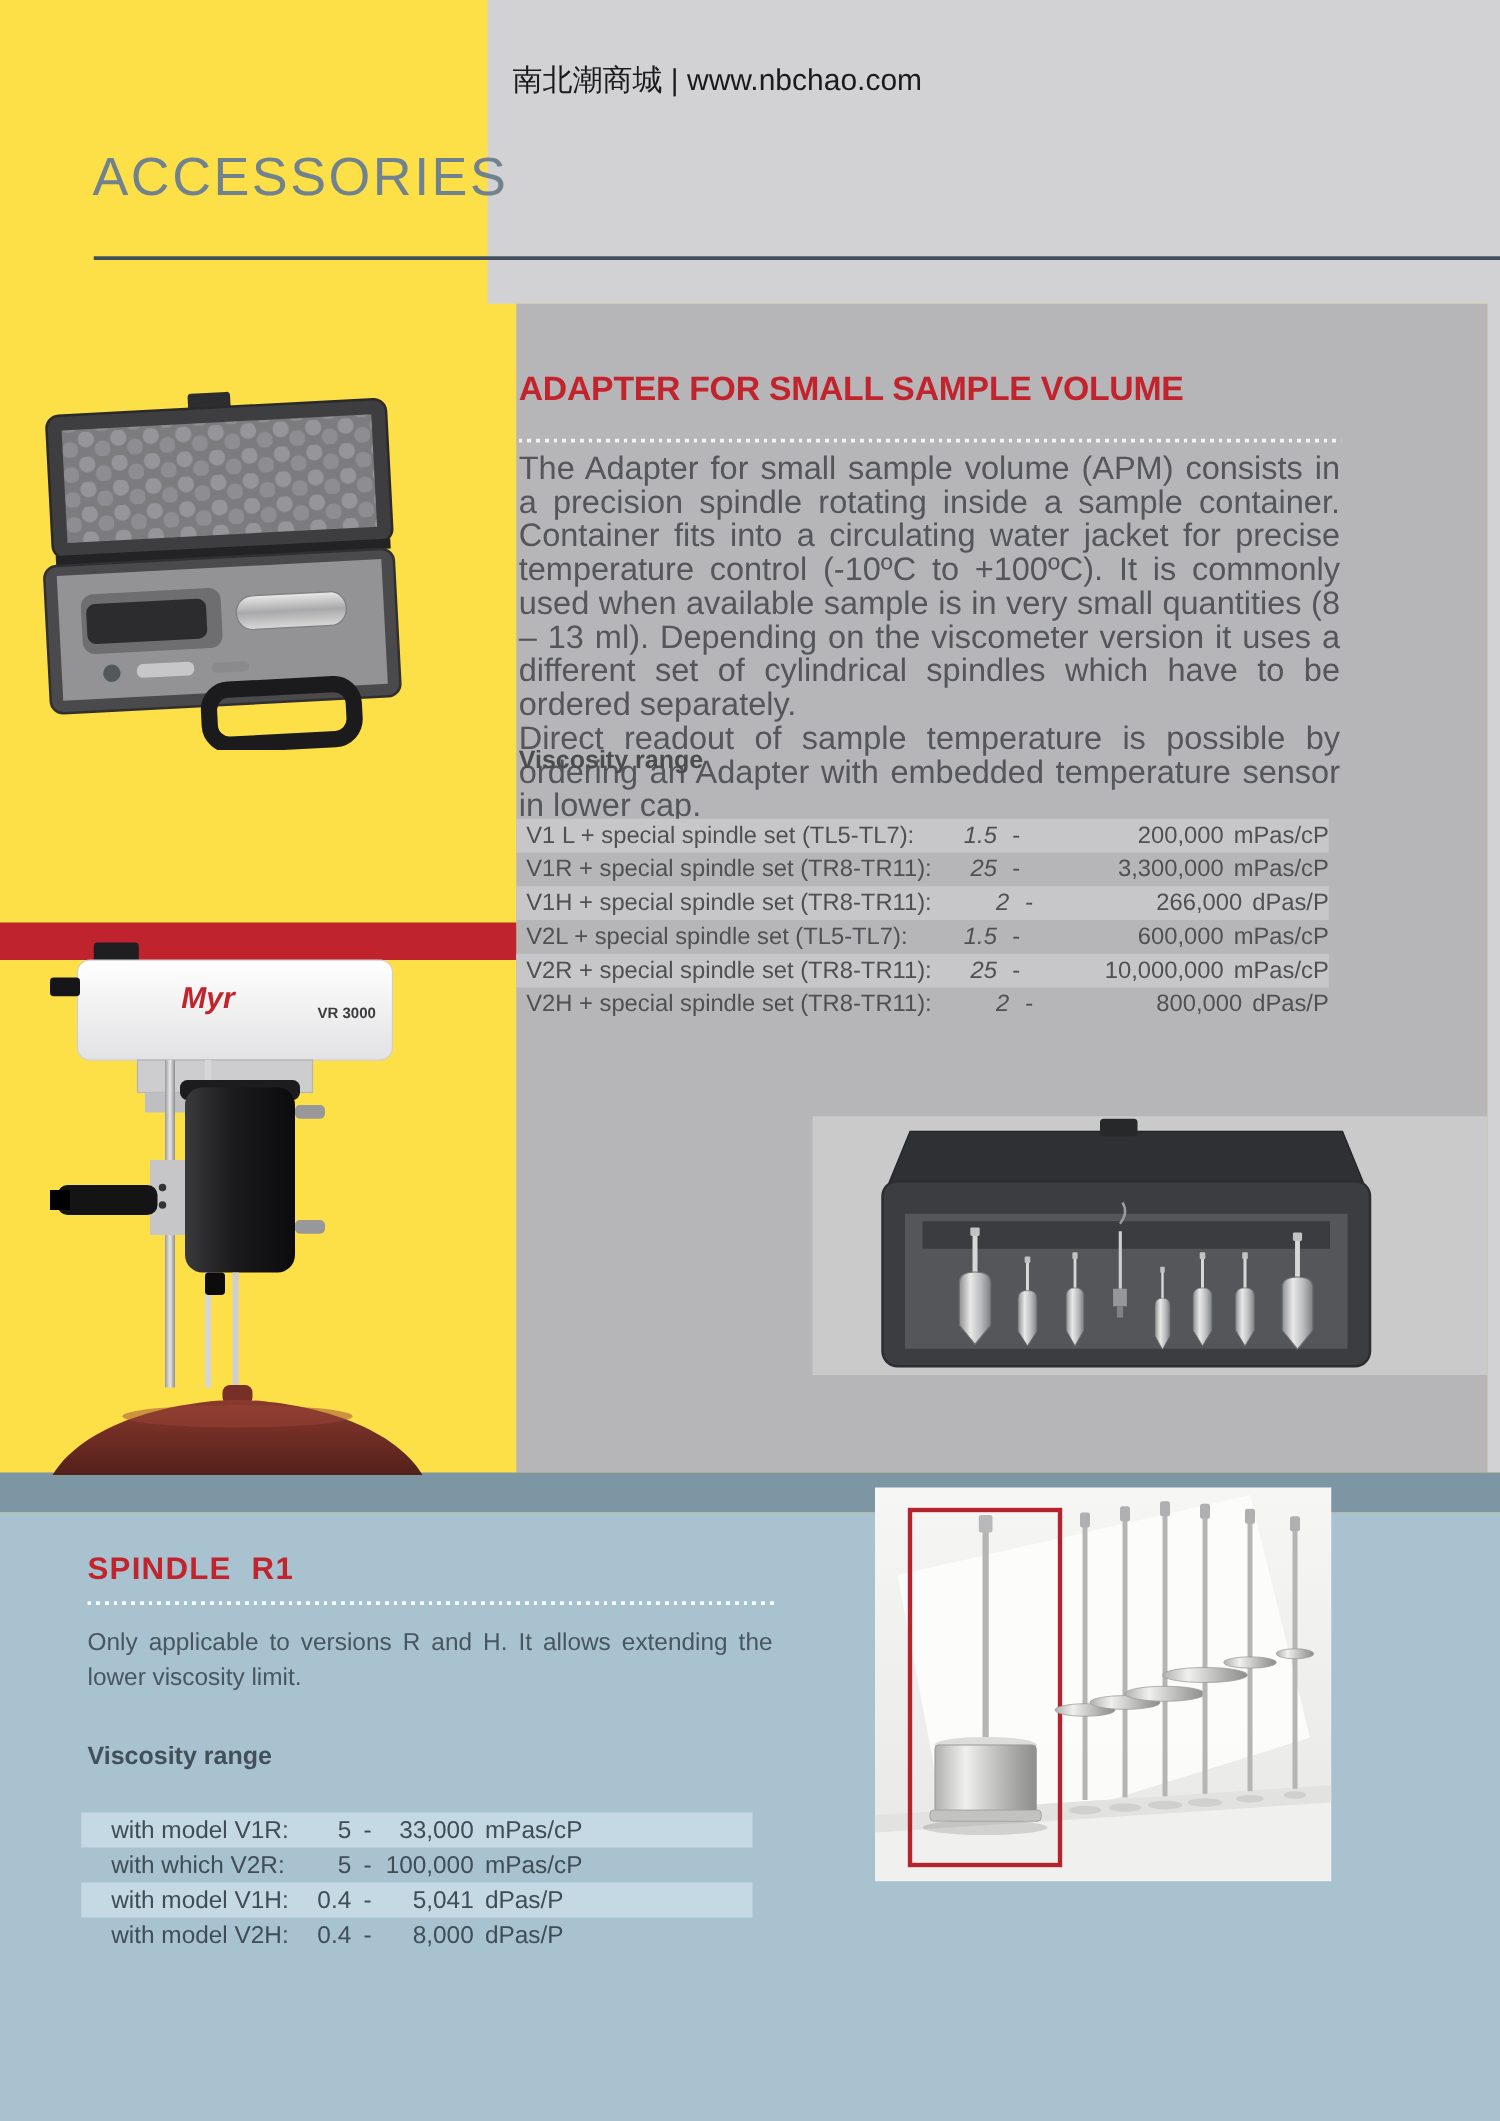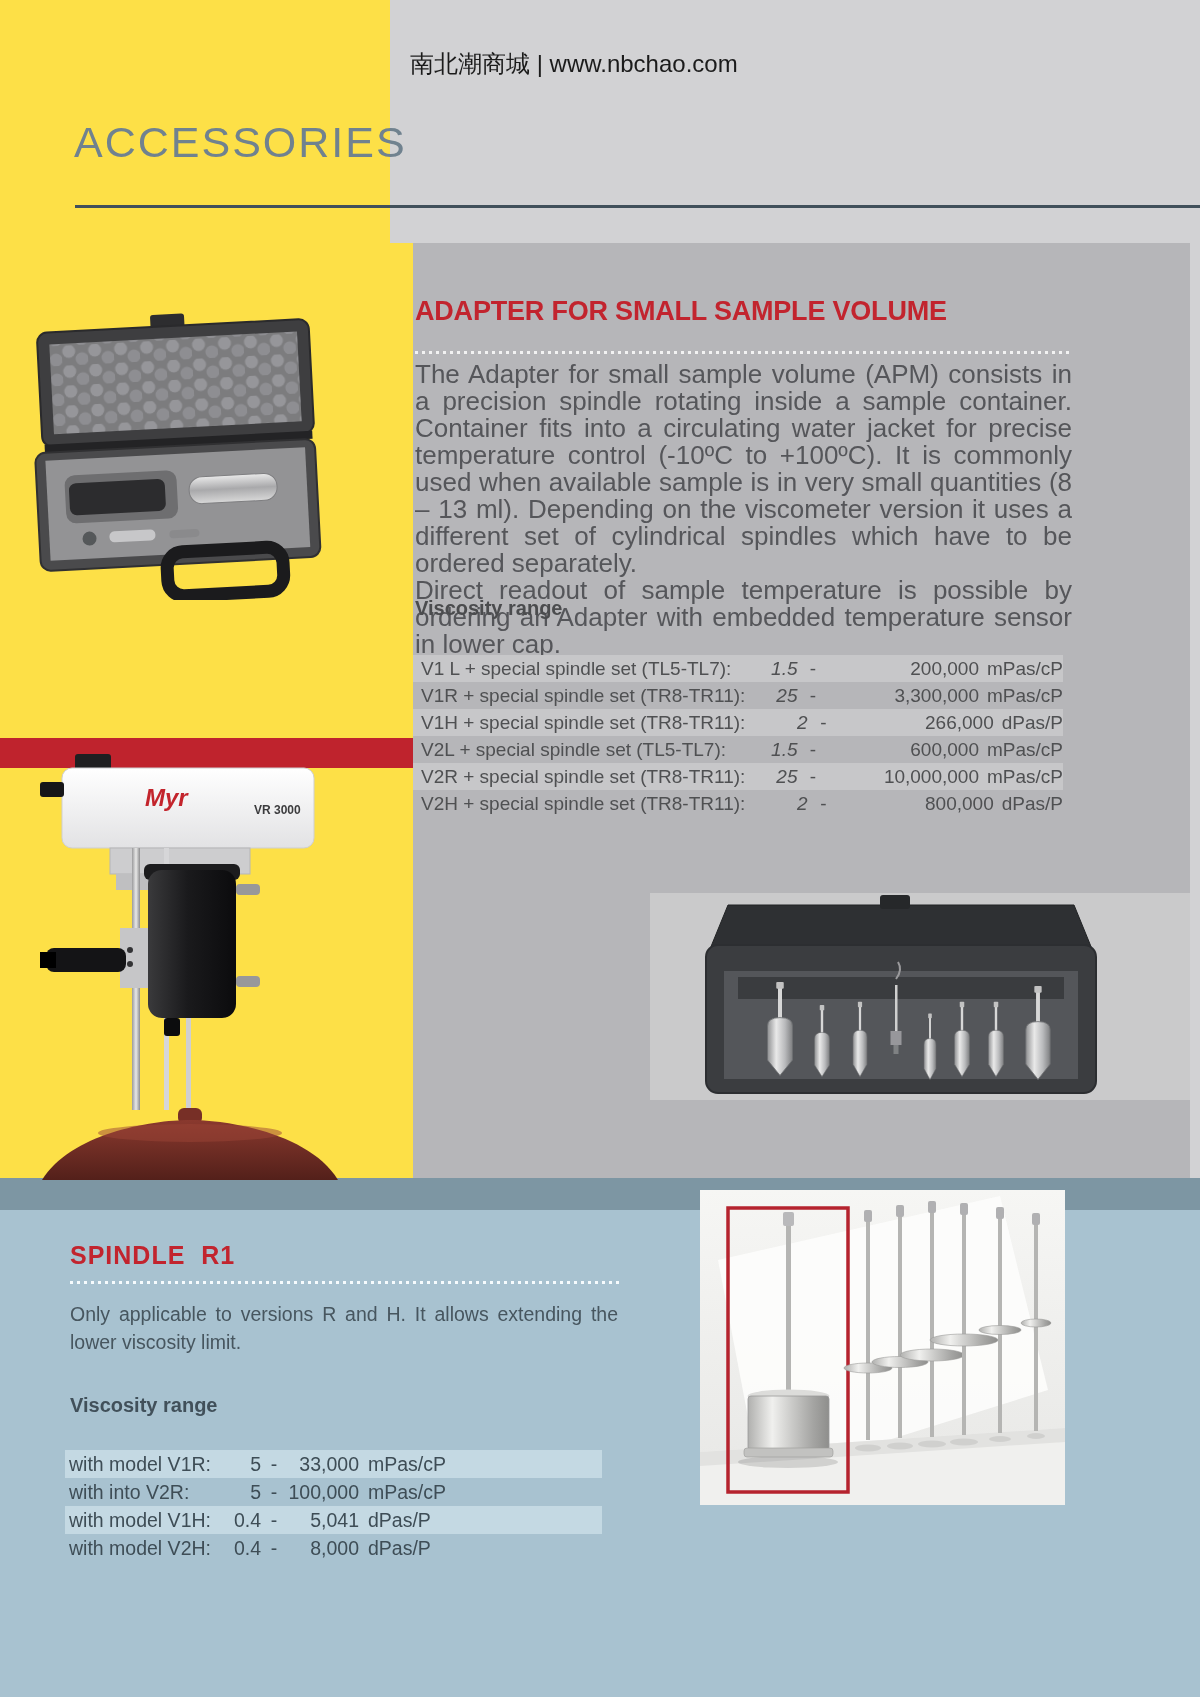--- a/index.html
+++ b/index.html
@@ -39,21 +39,21 @@
   .vtable .c-unit{padding-left:8px;}
 
   
   .spindle-heading{position:absolute;left:70px;top:1241px;font-size:25px;font-weight:700;letter-spacing:1px;word-spacing:8px;color:#c2242e;}
   .dr2{left:70px;top:1281px;width:552px;background:repeating-linear-gradient(90deg,#f6fbfd 0 3px,rgba(0,0,0,0) 3px 7px);}
   .spindle-text{position:absolute;left:70px;top:1301px;width:548px;font-size:19.5px;line-height:27.5px;color:#47565f;text-align:justify;}
   .vl2{left:70px;top:1394px;color:#41505a;}
   .stable{position:absolute;left:65px;top:1450px;width:537px;}
   .srow{display:flex;align-items:center;height:28px;font-size:19.5px;color:#3e4d56;white-space:nowrap;}
   .stable > div:nth-of-type(odd){background:#c4d9e3;}
-  .stable .c-label{width:160px;padding-left:4px;}
+  .stable .c-label{width:160px;padding-left:24px;}
   .stable .c-min{width:32px;text-align:right;}
   .stable .c-dash{width:26px;text-align:center;}
   .stable .c-max{width:72px;text-align:right;}
   .stable .c-unit{padding-left:9px;}
 
   
   .photo{position:absolute;}
   .ph-case{left:15px;top:300px;width:320px;height:300px;}
   .ph-visco{left:40px;top:752px;width:300px;height:428px;}
   .ph-spcase{left:650px;top:893px;width:540px;height:207px;background:#cacacb;}
@@ -260,21 +260,21 @@
 
       <div class="srow">
         <span class="c-label">with model V1R:</span>
         <span class="c-min">5</span>
         <span class="c-dash">-</span>
         <span class="c-max">33,000</span>
         <span class="c-unit">mPas/cP</span>
       </div>
 
       <div class="srow">
-        <span class="c-label">with into V2R:</span>
+        <span class="c-label">with which V2R:</span>
         <span class="c-min">5</span>
         <span class="c-dash">-</span>
         <span class="c-max">100,000</span>
         <span class="c-unit">mPas/cP</span>
       </div>
 
       <div class="srow">
         <span class="c-label">with model V1H:</span>
         <span class="c-min">0.4</span>
         <span class="c-dash">-</span>

